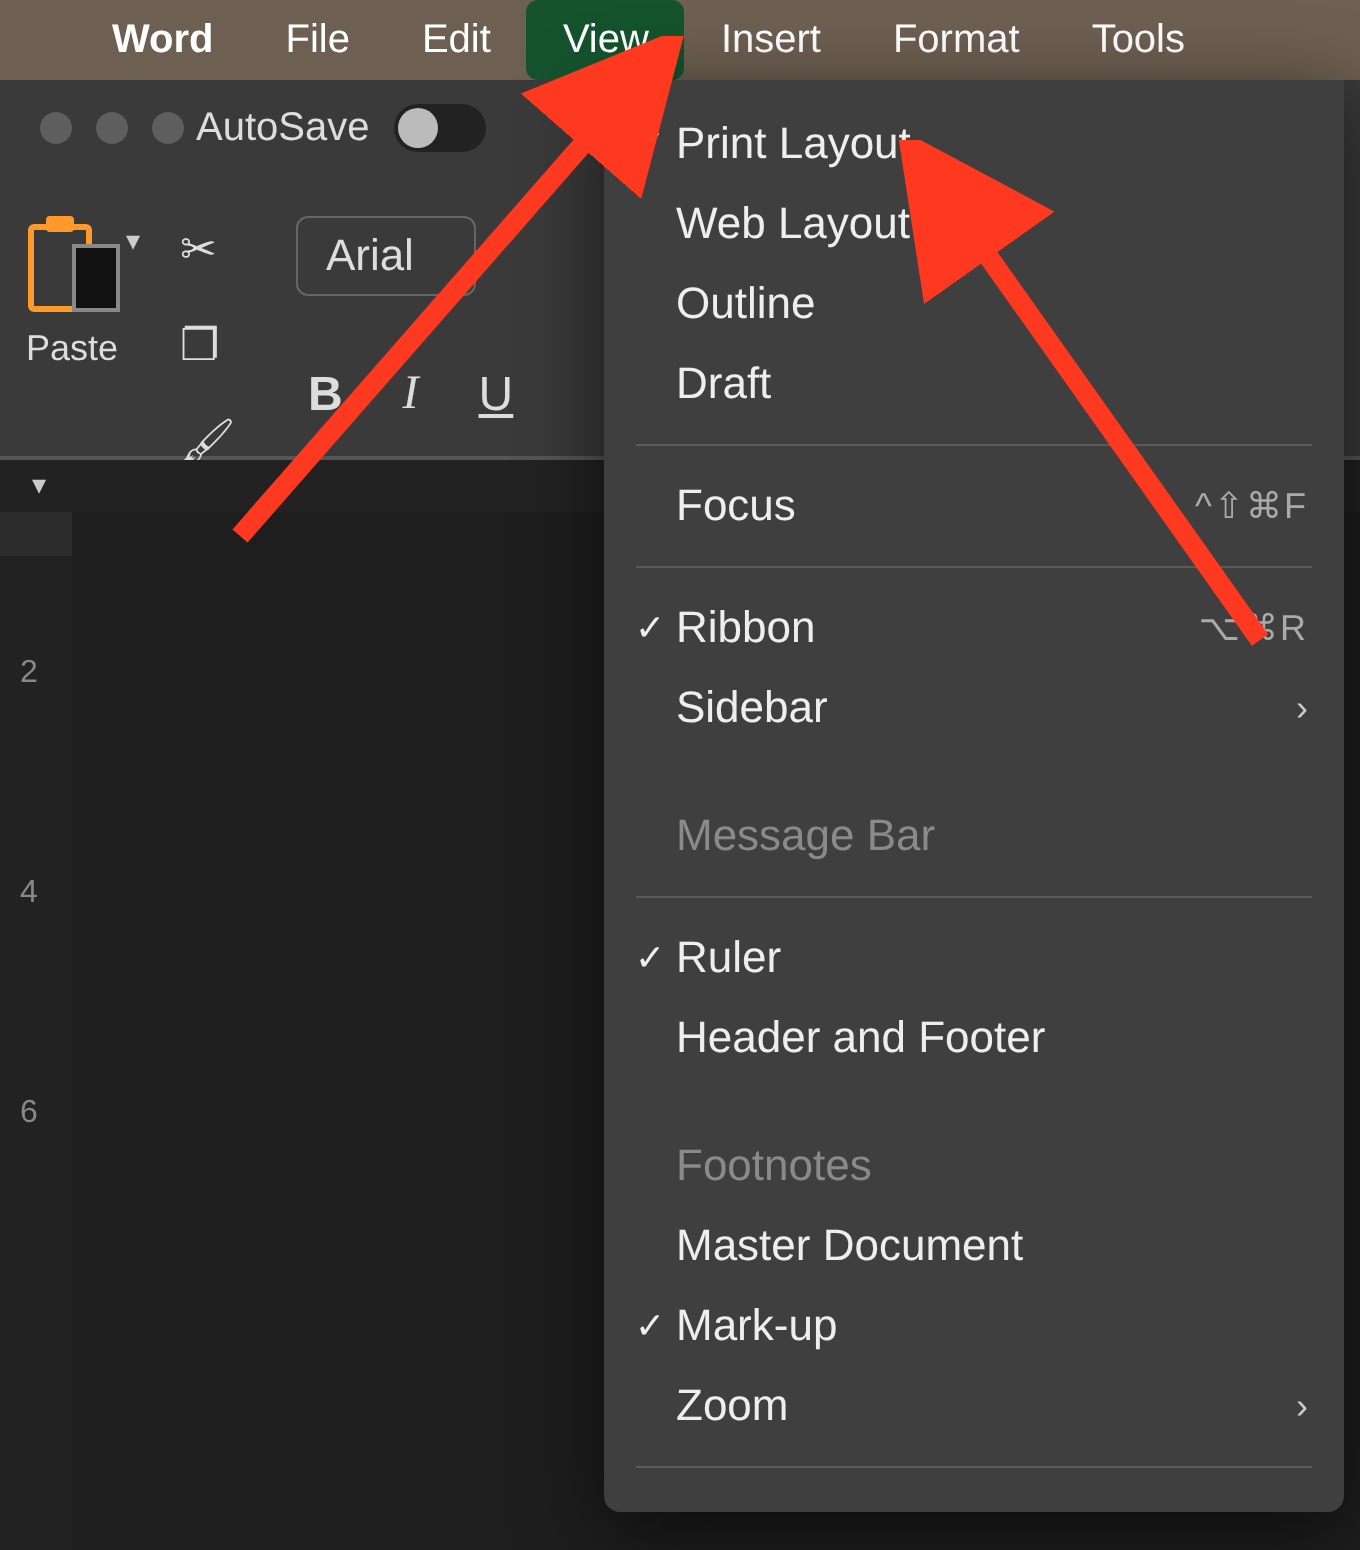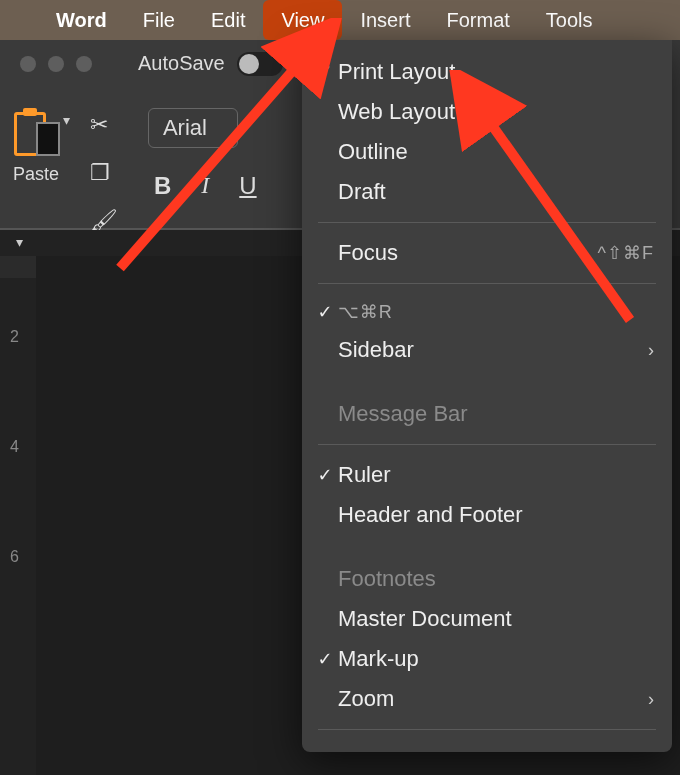--- a/index.html
+++ b/index.html
@@ -3,41 +3,41 @@
   <meta charset="utf-8">
   <style>
     * { margin: 0; padding: 0; box-sizing: border-box; font-family: -apple-system, "Helvetica Neue", Arial, sans-serif; }
     body { width: 680px; height: 775px; background: #2b2b2b; overflow: hidden; position: relative; }
 
     
     .menubar { height: 40px; background: #6d5f51; display: flex; align-items: center; padding: 0 6px; color: #fff; font-size: 20px; }
     .apple { font-size: 22px; padding: 0 16px; }
     .mb-app { font-weight: 700; padding: 0 18px; }
     .mb-item { padding: 0 18px; height: 100%; display: flex; align-items: center; border-radius: 6px; }
-    .mb-item.active { background: #c2410c; }
+    .mb-item.active { background: #14532d; }
 
     
     .titlebar { height: 48px; background: #3a3a3a; display: flex; align-items: center; padding: 0 10px; }
     .traffic { display: flex; gap: 12px; padding: 0 6px 0 10px; }
     .dot { width: 16px; height: 16px; border-radius: 50%; background: #5e5e5e; }
-    .autosave { margin-left: 40px; color: #ddd; font-size: 20px; display: flex; gap: 12px; }
+    .autosave { color: #ddd; font-size: 20px; display: flex; align-items: center; gap: 12px; }
     .toggle { width: 46px; height: 24px; border-radius: 12px; background: #222; position: relative; }
     .toggle::after { content: ""; position: absolute; left: 2px; top: 2px; width: 20px; height: 20px; border-radius: 50%; background: #bbb; }
 
     
     .ribbon { height: 142px; background: #3a3a3a; display: flex; align-items: flex-start; padding: 20px 12px 0 12px; gap: 30px; border-bottom: 2px solid #555; }
     .paste-group { display: flex; flex-direction: column; align-items: center; color: #ddd; font-size: 18px; position: relative; }
     .paste-icon { position: relative; width: 48px; height: 56px; }
     .board { position: absolute; left: 2px; top: 4px; width: 32px; height: 44px; border: 3px solid #ff9a2a; border-radius: 3px; background: transparent; }
     .board::before { content: ""; position: absolute; left: 6px; top: -7px; width: 14px; height: 8px; background: #ff9a2a; border-radius: 2px; }
     .paper { position: absolute; right: 0; top: 14px; width: 24px; height: 34px; background: #111; border: 2px solid #888; }
     .caretsm { font-size: 14px; color: #ccc; position: absolute; right: -10px; top: 4px; }
     .toolcol { display: flex; flex-direction: column; gap: 22px; padding-top: 4px; }
     .sci { color: #ddd; font-size: 22px; }
-    .font-group { display: flex; flex-direction: column; gap: 24px; }
+    .font-group { display: flex; flex-direction: column; gap: 36px; }
     .font-box { border: 1px solid #666; border-radius: 6px; padding: 6px 14px; color: #ddd; font-size: 22px; width: 90px; }
     .biu { display: flex; gap: 30px; color: #ddd; font-size: 24px; padding-left: 6px; }
     .b { font-weight: 700; }
     .i { font-style: italic; font-family: serif; }
     .u { text-decoration: underline; }
 
     
     .menu { position: absolute; left: 302px; top: 40px; width: 370px; background: #3f3f3f; border-radius: 0 0 8px 8px; box-shadow: 0 10px 40px rgba(0,0,0,0.6); padding: 12px 0; color: #eee; font-size: 22px; z-index: 5; }
     .mi { display: flex; align-items: center; padding: 7px 18px 7px 10px; }
     .mi.disabled { color: #8a8a8a; margin-top: 24px; }
@@ -137,20 +137,21 @@
     </div>
     <div class="sep"></div>
     <div class="mi">
       <span class="check"></span>
       <span class="lbl">Focus</span>
       <span class="shct">^⇧⌘F</span>
     </div>
     <div class="sep"></div>
     <div class="mi">
       <span class="check">✓</span>
+      <span class="lbl">Ribbon</span>
       <span class="shct">⌥⌘R</span>
     </div>
     <div class="mi">
       <span class="check"></span>
       <span class="lbl">Sidebar</span>
       <span class="sub">›</span>
     </div>
     <div class="mi disabled">
       <span class="check"></span>
       <span class="lbl">Message Bar</span>

